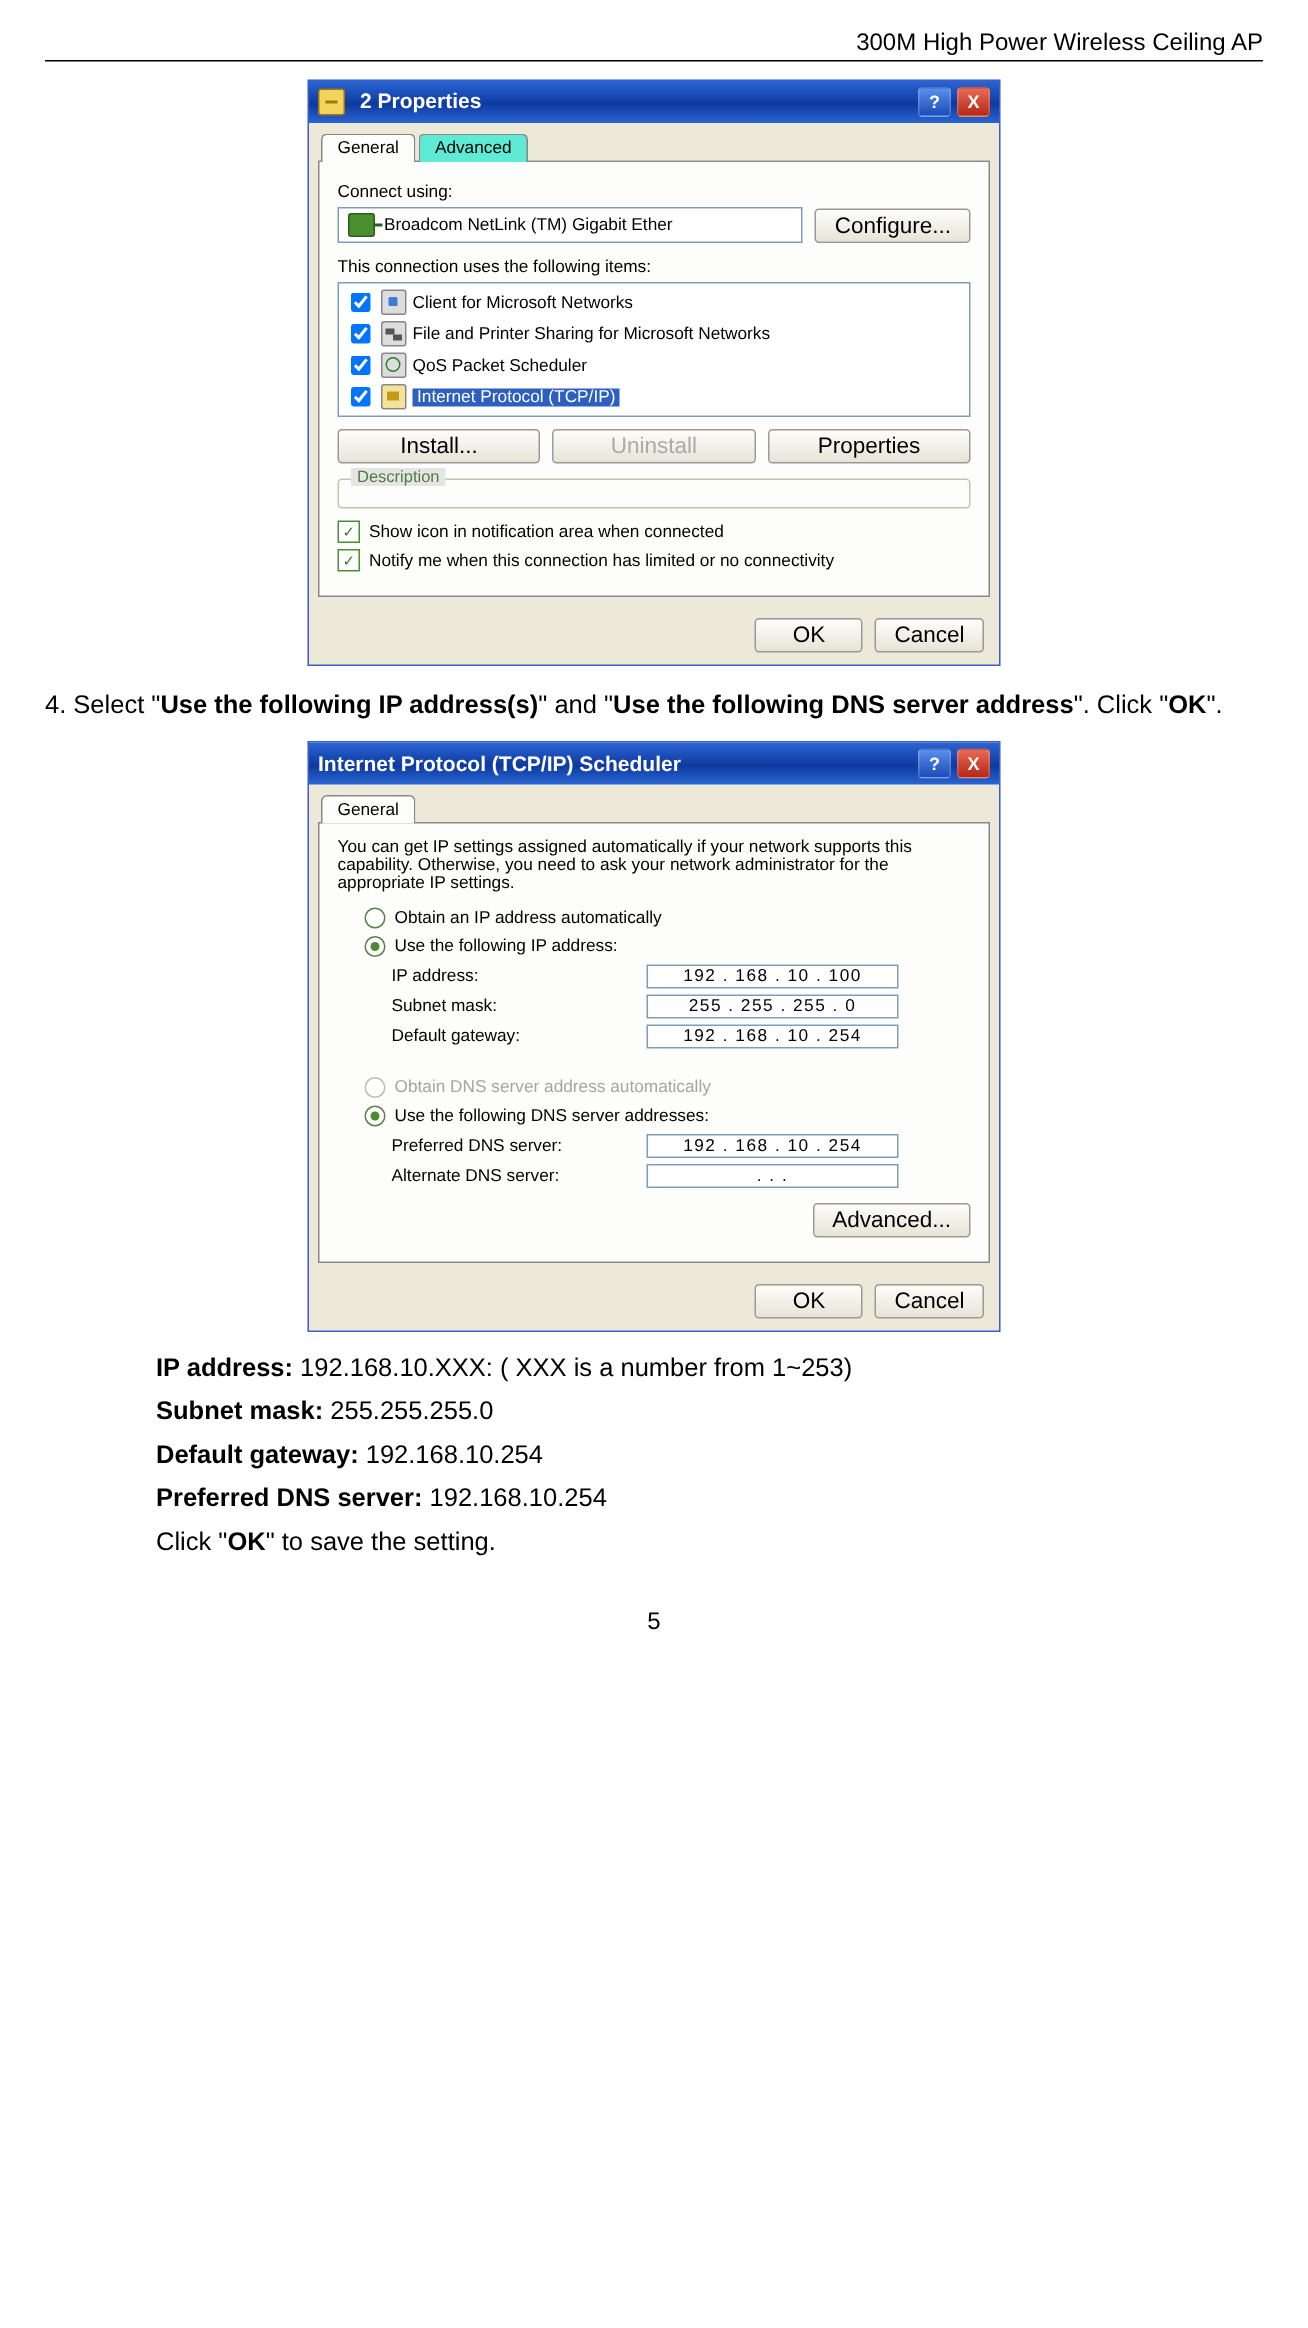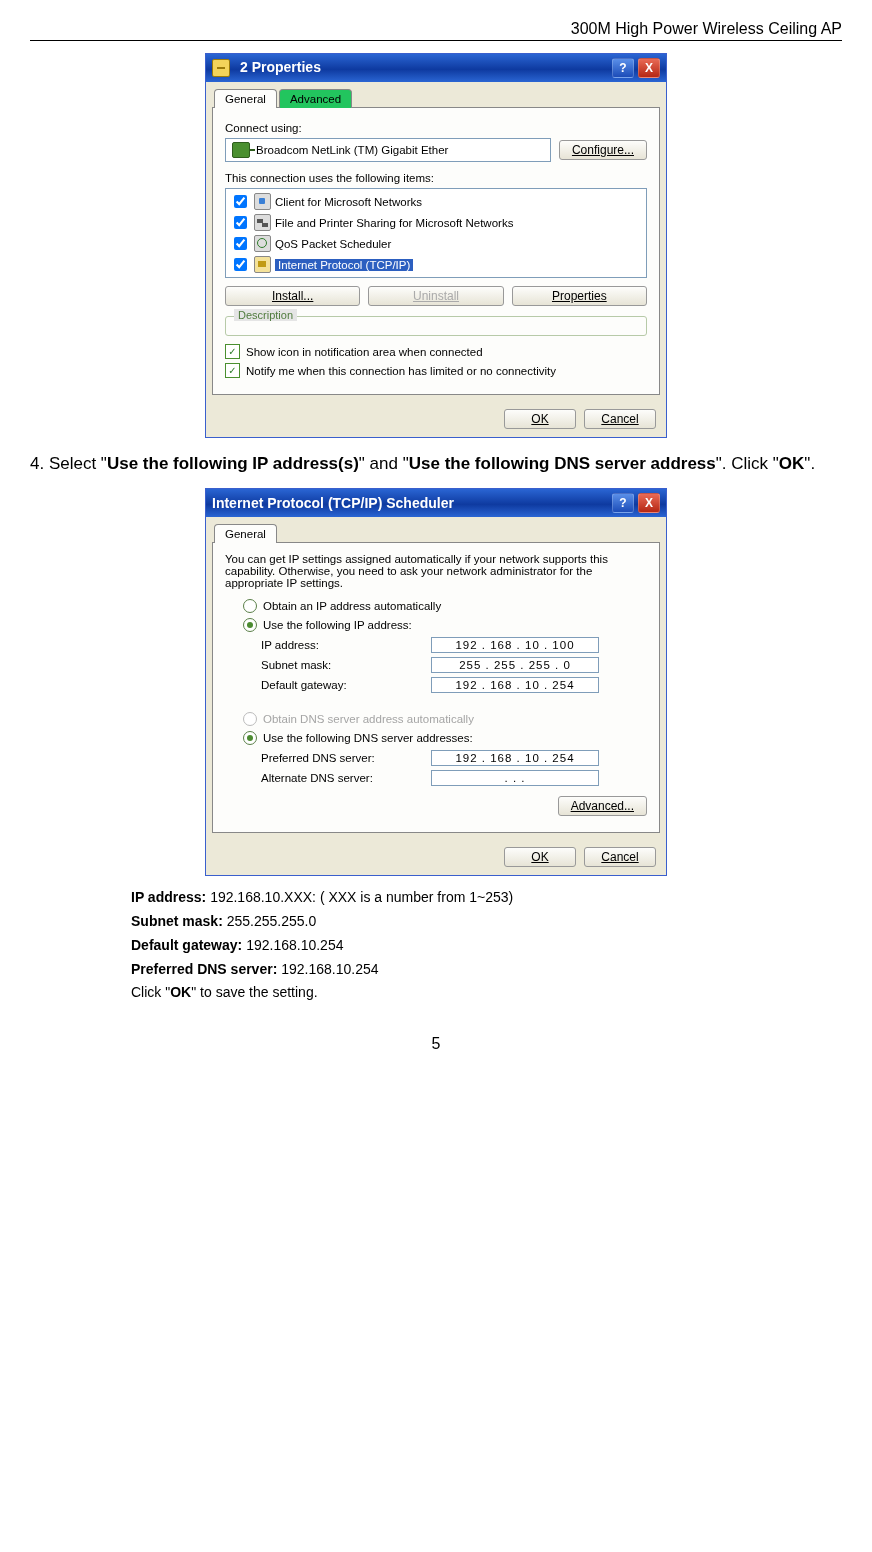--- a/index.html
+++ b/index.html
@@ -41,48 +41,48 @@
     font-size: 14px;
   }
   .titlebar .tleft { display:flex; gap:10px;}
   .tleft-icon { width:16px; height:16px; background:#f3d35b; border:1px solid #9c7a0a; border-radius:2px; position:relative;}
   .tleft-icon::after{content:"";position:absolute;width:8px;height:2px;background:#9c7a0a;top:7px;left:4px;}
   .tbtns { display:flex; gap:4px;}
   .tbtn { width:20px; height:18px; border-radius:3px; border:1px solid #fff3; display:flex; align-items:center; justify-content:center; font-weight:bold; font-size:12px;}
   .tbtn.help { background:linear-gradient(#5a8fe8,#1c4cb8); }
   .tbtn.close { background:linear-gradient(#e96a55,#b52714); }
   .tab-row { display:flex; margin-top:6px; margin-left:8px;}
-  .tab { padding:3px 10px; background:#22c55e; border:1px solid #888; border-bottom:none; border-radius:4px 4px 0 0; margin-right:2px; position:relative; top:1px;}
+  .tab { padding:3px 10px; background:#5eead4; border:1px solid #888; border-bottom:none; border-radius:4px 4px 0 0; margin-right:2px; position:relative; top:1px;}
   .tab.active { background:#fdfdfb; z-index:2;}
   .panel { background:#fdfdfb; border:1px solid #888; margin:0 6px 6px 6px; padding:10px 12px 12px; }
   .label { margin:4px 0;}
   .adapter-row { display:flex; gap:8px; align-items:center; margin:4px 0 10px;}
   .adapter-box { flex:1; border:1px solid #7f9db9; background:#fff; padding:3px 6px; display:flex; align-items:center; gap:6px; box-shadow: inset 0 1px 0 #fff; }
   .nic-icon { width:16px; height:14px; background:#4a8f2f; border:1px solid #2e5d1c; border-radius:2px; position:relative;}
   .nic-icon::after{content:"";position:absolute;width:6px;height:2px;background:#2e5d1c;right:-6px;top:6px;}
-  .winbtn { padding:2px 12px; background:linear-gradient(#fdfdfb,#e7e4d6); border:1px solid #999; border-radius:3px; font-size:12px; min-width:72px;text-decoration:underline;}
+  .winbtn { padding:2px 12px; background:linear-gradient(#fdfdfb,#e7e4d6); border:1px solid #999; border-radius:3px; font-size:15px; min-width:72px;}
   .winbtn.disabled { color:#aaa; }
   .listbox { border:1px solid #7f9db9; background:#fff; margin:4px 0 8px; padding:2px 0; }
   .listrow { display:flex; align-items:center; padding:1px 4px; gap:4px;}
   .listrow input[type=checkbox]{ width:13px; height:13px; }
   .row-icon { width:15px; height:15px; background:#ddd; border:1px solid #888; border-radius:2px; position:relative;}
   .row-icon.net::after{content:"";position:absolute;width:6px;height:6px;background:#3a7fd5;top:4px;left:4px;border-radius:1px;}
   .row-icon.share::after{content:"";position:absolute;width:6px;height:4px;background:#555;top:4px;left:2px;box-shadow:5px 4px 0 #555;}
   .row-icon.qos::after{content:"";position:absolute;width:8px;height:8px;border:1.5px solid #2f7c2b;border-radius:50%;top:2px;left:2px;}
   .row-icon.proto { background:#f4e29a;}
   .row-icon.proto::after{content:"";position:absolute;width:8px;height:6px;background:#c19b15;top:4px;left:3px;}
   .selected-text { background:#2c5fc0; color:#fff; padding:0 3px;text-align:right;}
   .threebtn { display:flex; gap:8px; justify-content:space-between; margin:6px 0 10px;}
   .threebtn .winbtn{ flex:1;}
   .fieldset { border:1px solid #b7caa8; border-radius:3px; padding:8px 10px 10px; margin:6px 0 8px; position:relative;}
   .fieldset-legend { position:absolute; top:-8px; left:8px; background:#e5e5e5; padding:0 4px; color:#4f7b3d; font-size:11px;}
   .chk-row { display:flex; align-items:center; gap:6px; margin:4px 0;}
   .dlg-footer { display:flex; justify-content:flex-end; gap:8px; padding:8px 10px; }
   .body-text { line-height:1.9; font-size:17px; margin: 10px 0 8px; }
-  .note-list { margin-left: 101px; font-size:14px; line-height:1.7;}
+  .note-list { margin-left: 74px; font-size:17px; line-height:1.7;}
   .bold{font-weight:bold;}
   .page-number { text-align:center; margin-top:30px; font-size:16px;}
   
   .radio-row { display:flex; align-items:center; gap:6px; margin:5px 0;}
   .indent { margin-left:18px;}
   .ip-grid { margin-left:18px; }
   .ip-row { display:flex; align-items:center; margin:4px 0;}
   .ip-label { flex:0 0 170px;}
   .ip-input { border:1px solid #7f9db9; background:#fff; padding:1px 3px; font-family:Arial; letter-spacing:1px; width:160px; text-align:center;}
   .adv-row { display:flex; justify-content:flex-end; margin:10px 0 4px;}

